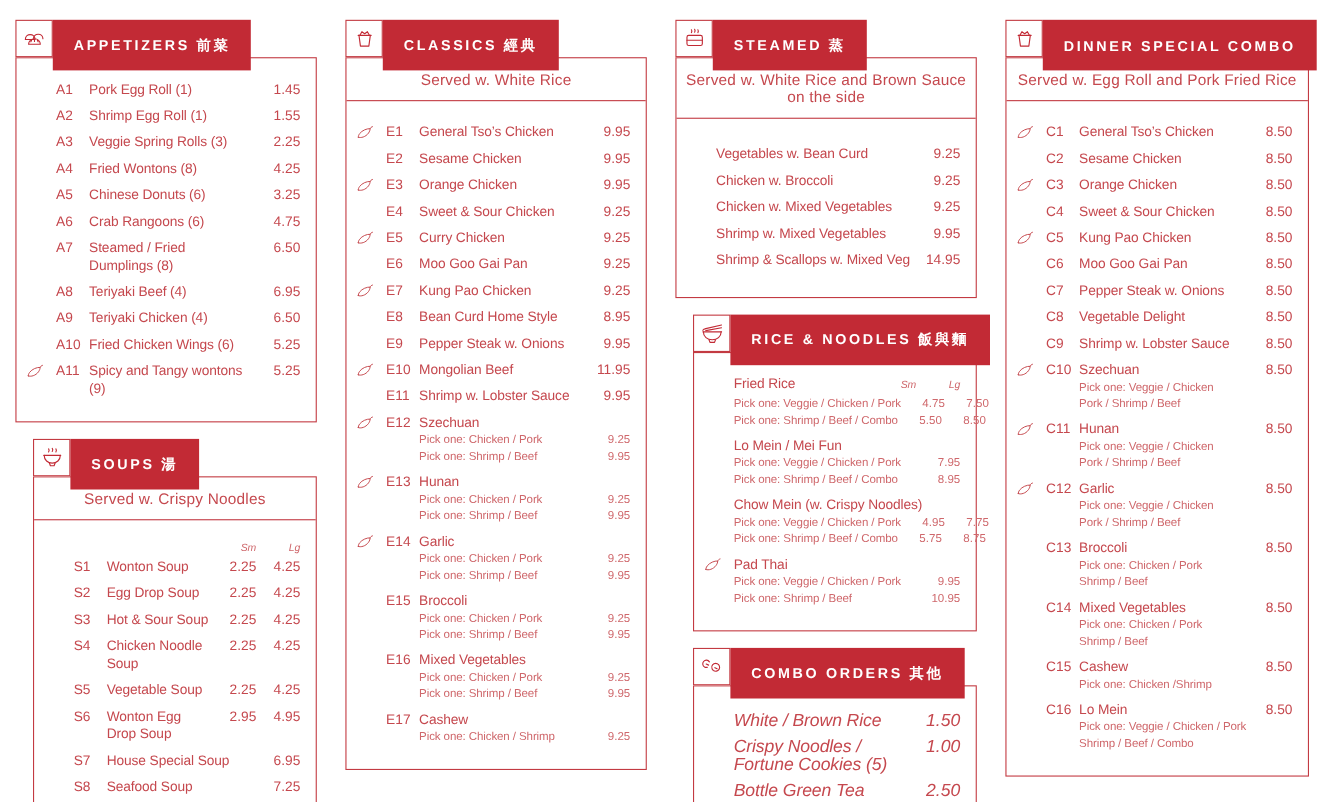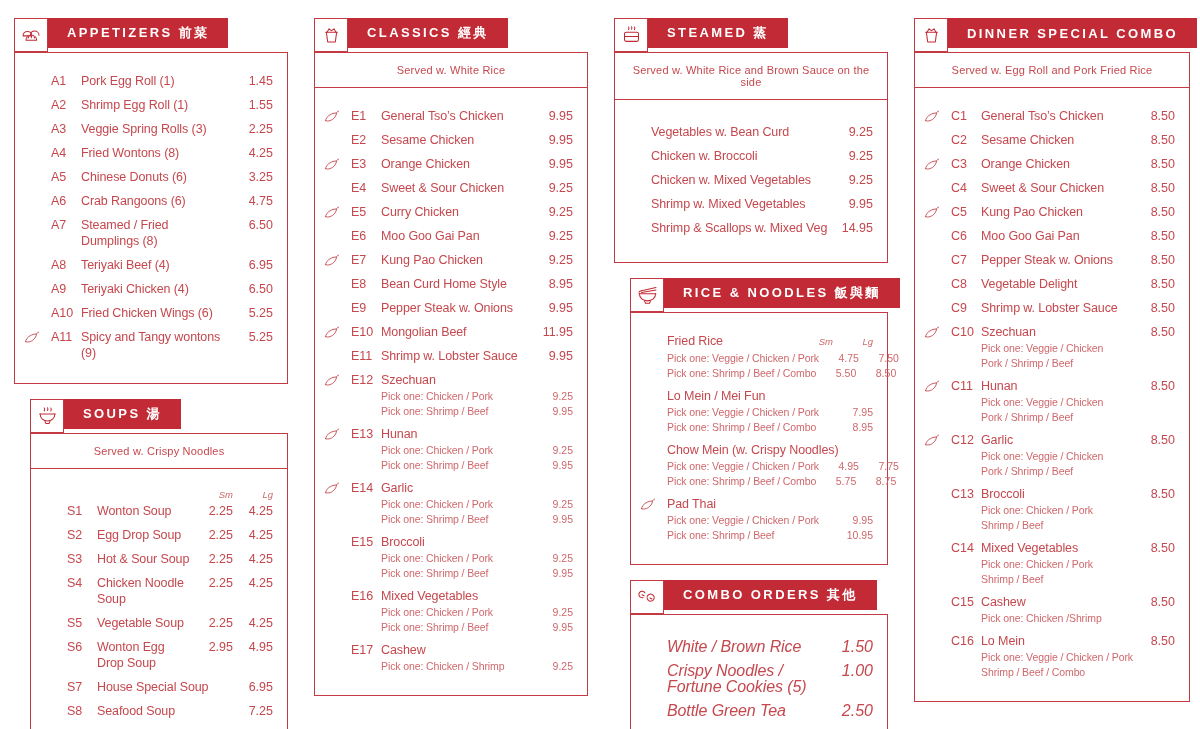--- a/index.html
+++ b/index.html
@@ -11,23 +11,23 @@
   }
   *{box-sizing:border-box;}
   html,body{margin:0;padding:0;width:1200px;height:729px;overflow:hidden;background:#fff;}
   body{font-family:"Liberation Sans","DejaVu Sans",sans-serif;-webkit-font-smoothing:antialiased;}
   .menu{display:grid;grid-template-columns:274px 274px 274px 276px;column-gap:26px;padding:18px 14px 0 14px;}
   .col{display:block;}
   .panel + .panel{margin-top:15px;padding-left:16px;}
   .panel-header{display:flex;align-items:flex-start;height:34px;position:relative;z-index:2;}
   .icon-box{width:34px;height:34px;border:1.5px solid var(--border);background:#fff;display:flex;align-items:center;justify-content:center;color:var(--primary);flex:none;}
   .icon-box svg{width:25px;height:25px;display:block;}
-  .tab{background:var(--primary);color:var(--tabtext);height:30px;display:flex;align-items:center;padding:0 19px;font-size:13px;font-weight:bold;letter-spacing:2.4px;white-space:nowrap;}
+  .tab{background:var(--primary);color:var(--tabtext);height:46px;display:flex;align-items:center;padding:0 19px;font-size:13px;font-weight:bold;letter-spacing:2.4px;white-space:nowrap;}
   .panel-body{border:1.5px solid var(--border);background:#fff;margin-top:0;}
-  .subtitle{text-align:center;font-size:11px;color:var(--text);padding:11px 6px;border-bottom:1px solid var(--border);letter-spacing:.2px;}
+  .subtitle{text-align:center;font-size:14px;color:var(--text);padding:11px 6px;border-bottom:1px solid var(--border);letter-spacing:.2px;}
   .items{padding:20px 14px 22px 0;}
   .item{position:relative;padding-left:36px;margin-bottom:8px;font-size:12.5px;color:var(--text);}
   .item:last-child{margin-bottom:0;}
   .main{display:flex;align-items:baseline;}
   .code{width:30px;flex:none;}
   .name{flex:1;padding-right:4px;letter-spacing:-.1px;}
   .p{width:36px;text-align:right;flex:none;}
   .p + .p{margin-left:4px;}
   .p-single{min-width:40px;text-align:right;flex:none;}
   .sub{display:flex;align-items:flex-end;margin-top:2px;font-size:10.5px;line-height:13px;color:var(--subtext);}

